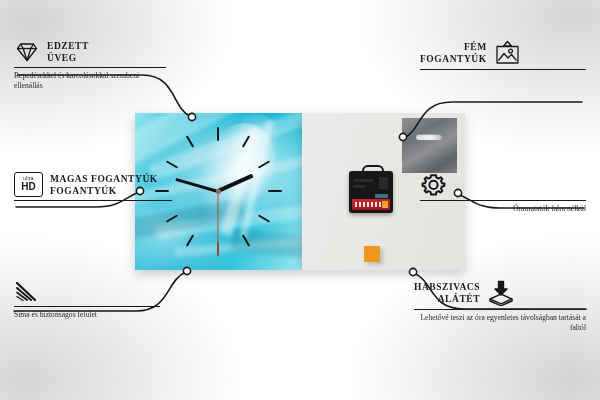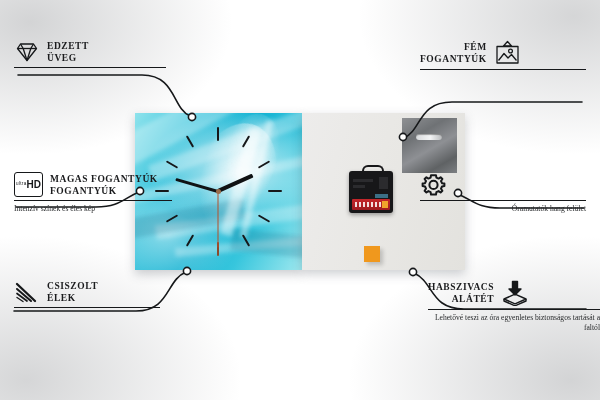--- a/index.html
+++ b/index.html
@@ -177,53 +177,50 @@
           <path d="M3.5,8.5 L22.5,8.5"></path>
           <path d="M6.5,4 L9.2,8.5 L13,20.5 L16.8,8.5 L19.5,4"></path>
         </g>
       </svg>
       <div>
         <div class="title">EDZETT</div>
         <div class="title">ÜVEG</div>
       </div>
     </div>
     <div class="rule"></div>
+    <div class="desc">Repedésekkel és karcolásokkal szembeni ellenállás</div>
   </div>
 
   <div class="callout c-left" style="left:14px;top:172px;width:158px;">
     <div class="head">
-      <div class="icon" style="width:27px;height:23px;border:1.3px solid #16181a;border-radius:3px;display:flex;flex-direction:row;align-items:center;justify-content:center;line-height:1;">
+      <div class="icon" style="width:27px;height:23px;border:1.3px solid #16181a;border-radius:3px;display:flex;flex-direction:column;align-items:center;justify-content:center;line-height:1;">
         <span style="font-size:4.6px;letter-spacing:.3px;color:#16181a;font-family:'Liberation Sans',sans-serif;">ultra</span>
         <span style="font-size:10px;font-weight:bold;color:#16181a;font-family:'Liberation Sans',sans-serif;">HD</span>
       </div>
       <div>
         <div class="title">MAGAS FOGANTYÚK</div>
         <div class="title">FOGANTYÚK</div>
       </div>
     </div>
     <div class="rule"></div>
-    <div class="desc">Intenzív színek és éles kép</div>
   </div>
 
   <div class="callout c-left" style="left:14px;top:280px;width:146px;">
     <div class="head">
       <svg class="icon" width="26" height="23" viewBox="0 0 26 23">
         <g stroke="#16181a" stroke-linecap="round">
           <path d="M3,3 L21,20" stroke-width="2.3"></path>
           <path d="M3,8 L17,20" stroke-width="2"></path>
           <path d="M3,12.5 L13,20" stroke-width="1.7"></path>
           <path d="M3,16.5 L9,20.5" stroke-width="1.4"></path>
         </g>
       </svg>
-      <div>
-        <div class="title">CSISZOLT</div>
-        <div class="title">ÉLEK</div>
-      </div>
-    </div>
-    <div class="rule"></div>
+    </div>
+    <div class="rule"></div>
+    <div class="desc">Sima és biztonságos felület</div>
   </div>
 
   <div class="callout c-right" style="right:14px;top:40px;width:166px;">
     <div class="head">
       <div>
         <div class="title">FÉM</div>
         <div class="title">FOGANTYÚK</div>
       </div>
       <svg class="icon" width="27" height="26" viewBox="0 0 27 26">
         <g fill="none" stroke="#16181a" stroke-width="1.3" stroke-linejoin="round">
@@ -244,34 +241,34 @@
           <path d="M13.5,3.2 L16,3.2 L16.4,5.6 L18.6,6.6 L20.6,5.2 L22.4,7 L21,9 L22,11.2
                    L24.4,11.6 L24.4,14.1 L22,14.5 L21,16.7 L22.4,18.7 L20.6,20.5 L18.6,19.1
                    L16.4,20.1 L16,22.5 L13.5,22.5 L11,22.5 L10.6,20.1 L8.4,19.1 L6.4,20.5
                    L4.6,18.7 L6,16.7 L5,14.5 L2.6,14.1 L2.6,11.6 L5,11.2 L6,9 L4.6,7
                    L6.4,5.2 L8.4,6.6 L10.6,5.6 L11,3.2 Z"></path>
           <circle cx="13.5" cy="12.9" r="4.1"></circle>
         </g>
       </svg>
     </div>
     <div class="rule"></div>
-    <div class="desc">Óramutatók hang felület</div>
-  </div>
-
-  <div class="callout c-right" style="right:0;top:280px;width:172px;">
+    <div class="desc">Óramutatók falra nélkül</div>
+  </div>
+
+  <div class="callout c-right" style="right:14px;top:280px;width:172px;">
     <div class="head">
       <div>
         <div class="title">HABSZIVACS</div>
         <div class="title">ALÁTÉT</div>
       </div>
       <svg class="icon" width="28" height="26" viewBox="0 0 28 26">
         <g fill="none" stroke="#16181a" stroke-width="1.4" stroke-linejoin="round">
           <path d="M11.5,1.5 L16.5,1.5 L16.5,9 L20,9 L14,15 L8,9 L11.5,9 Z" fill="#16181a"></path>
           <path d="M14,14.2 L25,19 L14,23.8 L3,19 Z"></path>
           <path d="M3,19 L3,21 L14,25.8 L25,21 L25,19"></path>
         </g>
       </svg>
     </div>
     <div class="rule"></div>
-    <div class="desc">Lehetővé teszi az óra egyenletes biztonságos tartását a faltól</div>
+    <div class="desc">Lehetővé teszi az óra egyenletes távolságban tartását a faltól</div>
   </div>
 
 </div>
 
 </body></html>

